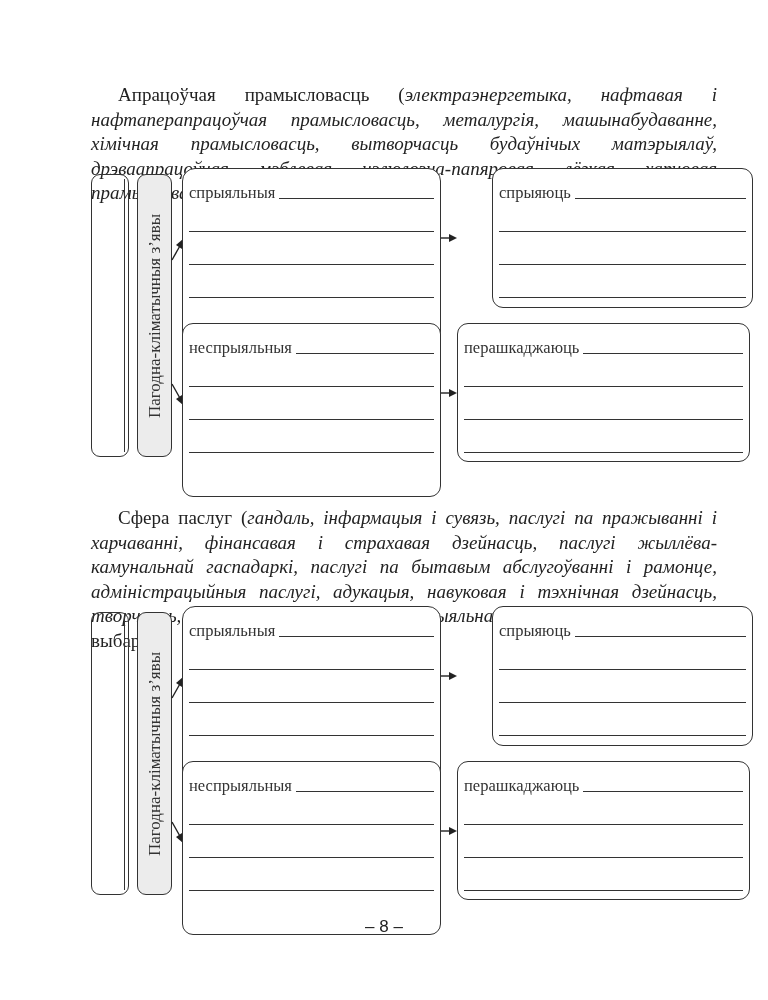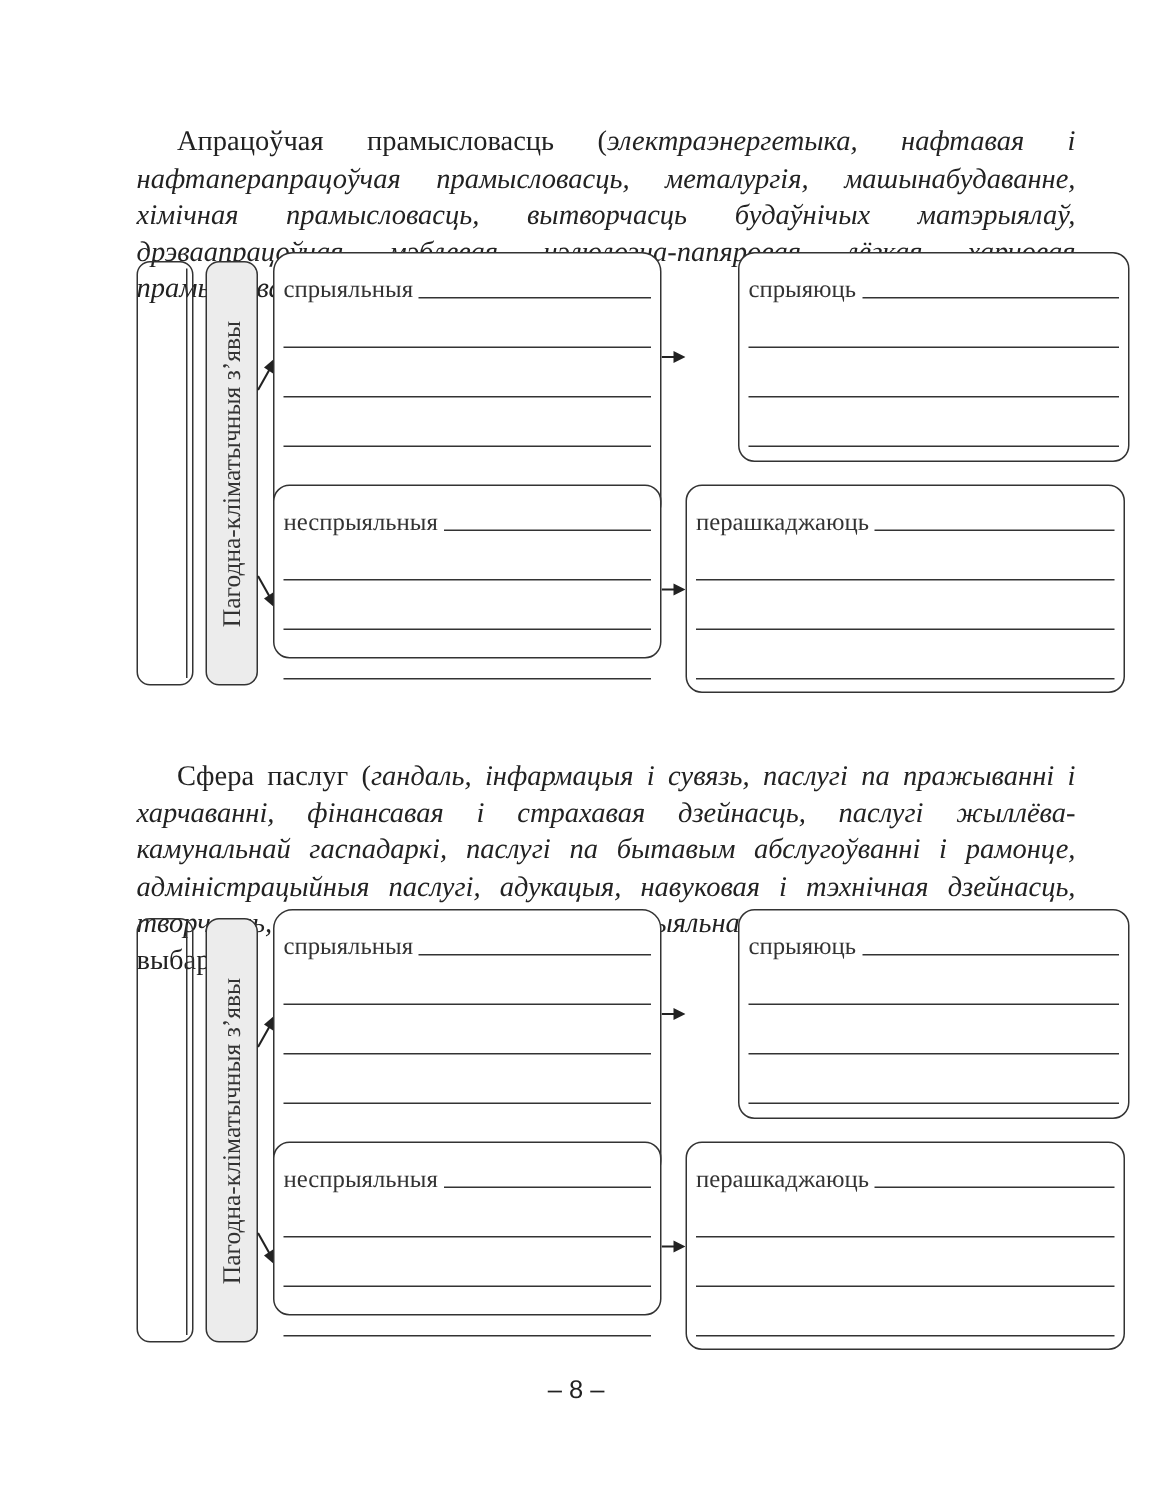--- a/index.html
+++ b/index.html
@@ -17,21 +17,21 @@
            border: 1.6px solid #333; border-radius: 9px; box-sizing: border-box; }
   .outer::after { content: ""; position: absolute; right: 3px; top: 4px; bottom: 4px;
                   border-left: 1.2px solid #333; }
   .gray { position: absolute; left: 46px; top: 6px; width: 35px; height: 283px;
           background: #ececec; border: 1.6px solid #333; border-radius: 9px; box-sizing: border-box; }
   .vlabel { position: absolute; left: 50%; top: 50%; white-space: nowrap;
             transform: translate(-50%, -50%) rotate(-90deg); font-size: 17px; color: #333; }
   .box { position: absolute; border: 1.8px solid #333; border-radius: 11px;
          box-sizing: border-box; background: #fff; }
   .b-tl { left: 91px; top: 0; width: 259px; height: 181px; border-radius: 13px; }
-  .b-bl { left: 91px; top: 155px; width: 259px; height: 116px; }
+  .b-bl { left: 91px; top: 155px; width: 259px; height: 174px; }
   .b-tr { left: 366px; top: 0; width: 261px; height: 140px; margin-left: 35px; }
   .b-br { left: 366px; top: 155px; width: 293px; height: 139px; }
   .b-row { position: absolute; left: 6px; right: 6px; display: flex; align-items: flex-end; }
   .b-head { top: 14px; }
   .b-head span { font-size: 16.5px; color: #333; padding-right: 4px; white-space: nowrap; }
   .b-head .fill { flex: 1; border-bottom: 1.4px solid #333; margin-bottom: 4px; }
   .line { position: absolute; left: 6px; right: 6px; border-bottom: 1.4px solid #333; }
   .l1 { top: 62px; } .l2 { top: 95px; } .l3 { top: 128px; }
   .arrow { position: absolute; }
   .pagenum { position: absolute; left: 0; width: 768px; top: 917px; text-align: center;

